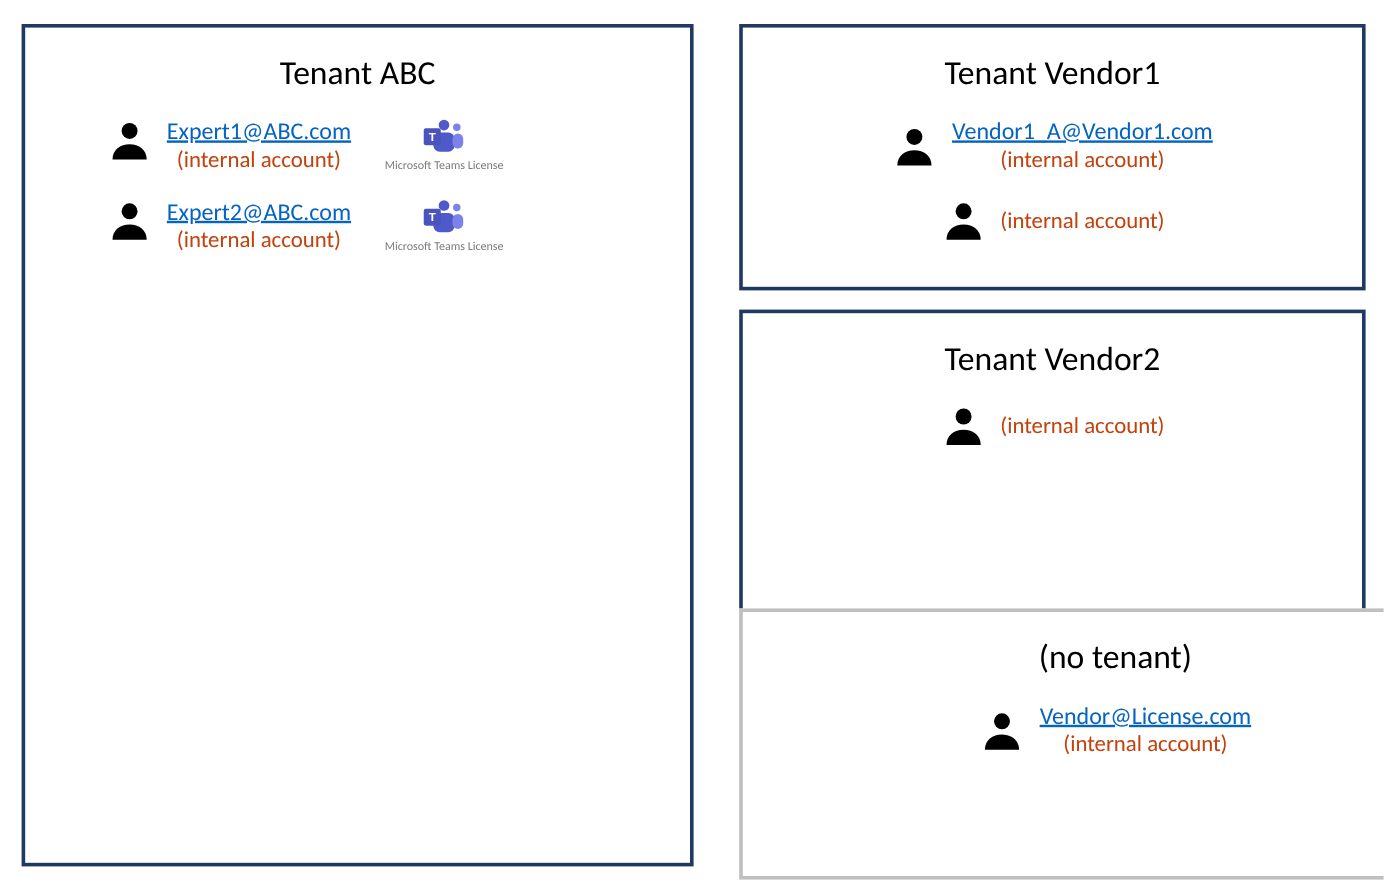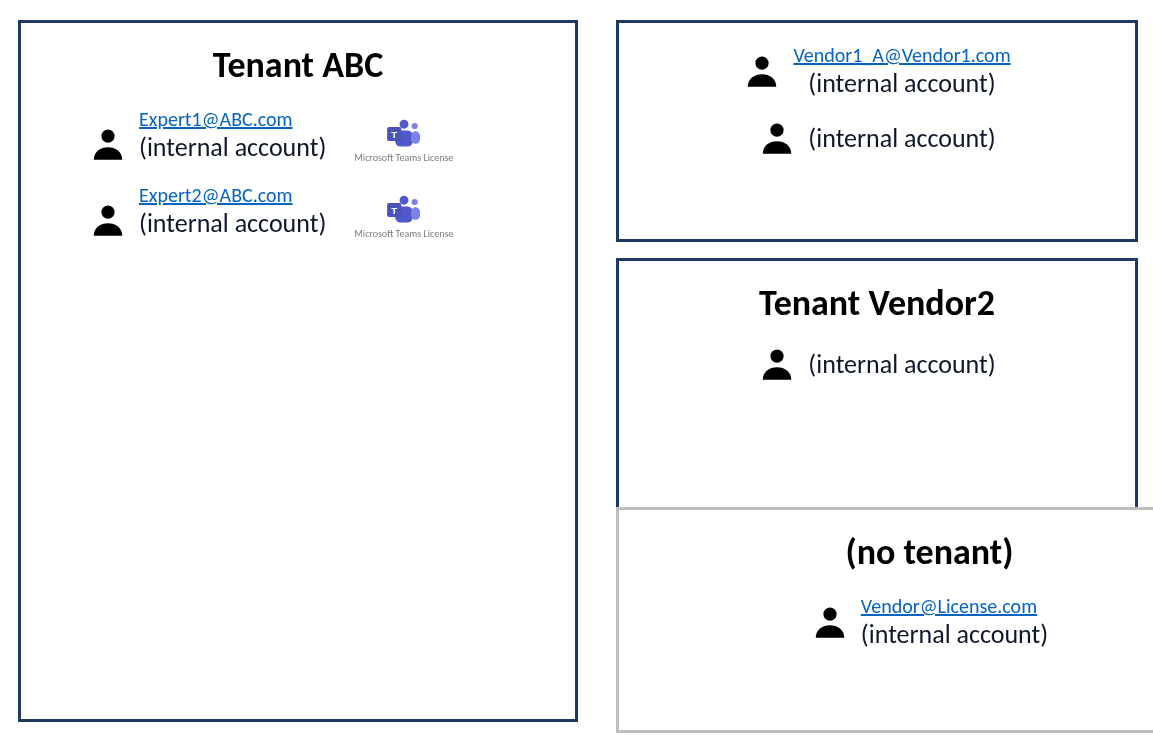--- a/index.html
+++ b/index.html
@@ -13,25 +13,25 @@
     .tenant-box {
       position: absolute;
       border: 3px solid #1f3864;
       background: #fff;
       padding: 20px;
     }
     .tenant-box.gray-border {
       border-color: #bfbfbf;
     }
     .tenant-title {
-      font-size: 36px;
+      font-size: 28px;
       text-align: center;
       color: #000;
       margin-bottom: 20px;
-      font-weight: 700;
+      font-weight: 400;
     }
     .user-row {
       display: flex;
       align-items: center;
       gap: 12px;
       margin-bottom: 20px;
     }
     .user-row.centered { justify-content: center; }
     .user-icon {
       width: 38px;
@@ -43,22 +43,22 @@
       display: flex;
       flex-direction: column;
     }
     .email-link {
       color: #0563c1;
       text-decoration: underline;
       font-size: 20px;
       cursor: pointer;
     }
     .account-type {
-      font-size: 26px;
-      color: #0f172a;
+      font-size: 19px;
+      color: #c2410c;
       text-align: center;
     }
     .teams-badge {
       display: flex;
       flex-direction: column;
       align-items: center;
       margin-left: 16px;
       gap: 2px;
     }
     .teams-icon {
@@ -70,21 +70,21 @@
       font-size: 10px;
       color: #7b7b7b;
       text-align: center;
       line-height: 1.1;
     }
     #box-abc { left: 18px; top: 20px; width: 560px; height: 702px; }
     #box-vendor1 { left: 616px; top: 20px; width: 522px; height: 222px; }
     #box-vendor2 { left: 616px; top: 258px; width: 522px; height: 274px; }
     #box-notenant { left: 616px; top: 507px; width: 627px; height: 226px; }
     #box-abc .users-area { padding-left: 48px; padding-right: 30px; }
-    #box-abc .user-row { align-items: flex-end; }
+    #box-abc .user-row { align-items: flex-start; }
   </style>
 </head>
 <body>
 
 <div id="box-abc" class="tenant-box">
   <div class="tenant-title">Tenant ABC</div>
   <div class="users-area">
     <div class="user-row">
       <span class="user-icon">
         <svg viewBox="0 0 24 24">
@@ -132,20 +132,21 @@
             <text x="11" y="22" text-anchor="middle" fill="#fff" font-size="11" font-weight="bold" font-family="Arial">T</text>
           </svg>
         </span>
         <span class="teams-label">Microsoft Teams License</span>
       </div>
     </div>
   </div>
 </div>
 
 <div id="box-vendor1" class="tenant-box">
+  <div class="tenant-title">Tenant Vendor1</div>
   <div>
     <div class="user-row centered">
       <span class="user-icon">
         <svg viewBox="0 0 24 24">
             <circle cx="12" cy="7" r="4.2" fill="#000"></circle>
             <path d="M3 22c0-5 4-8 9-8s9 3 9 8v0H3z" fill="#000"></path>
           </svg>
       </span>
       <div class="user-info">
         <a class="email-link">Vendor1_A@Vendor1.com</a>

